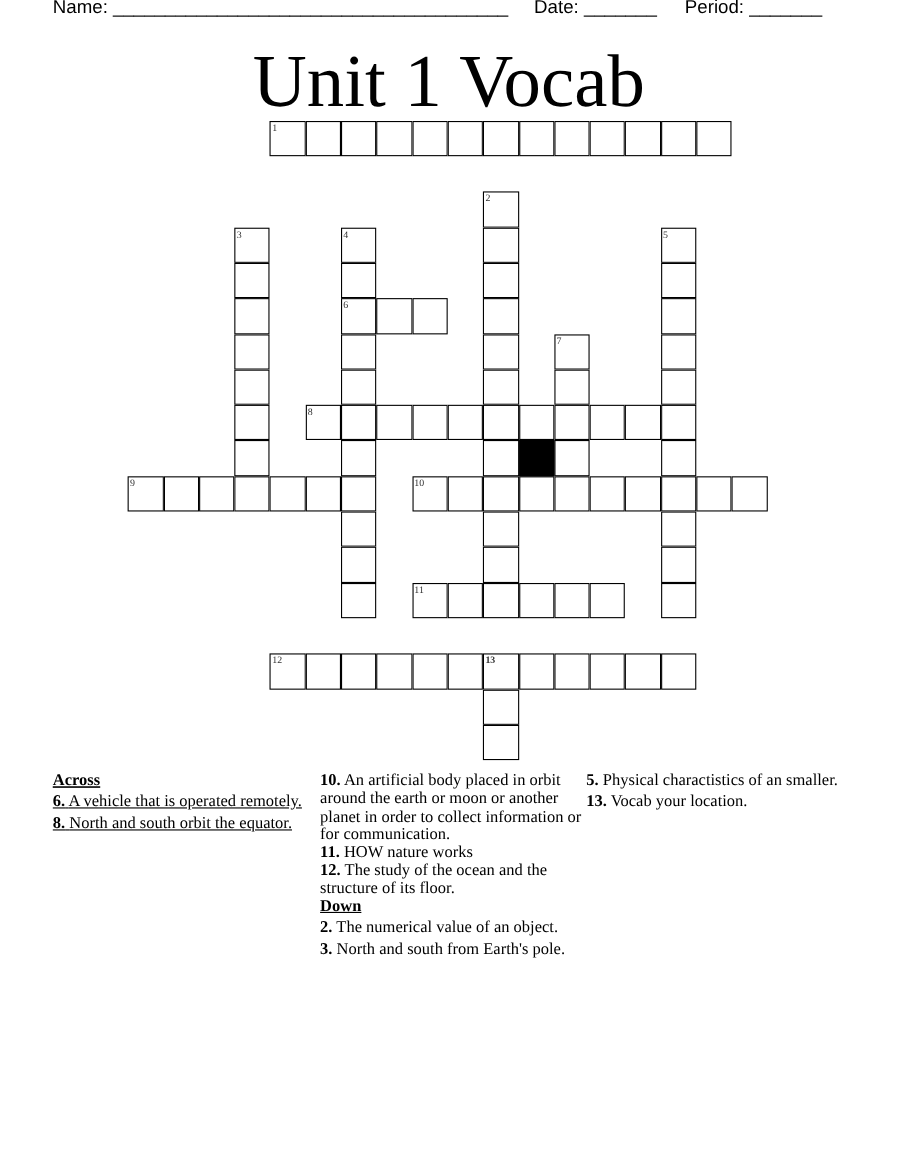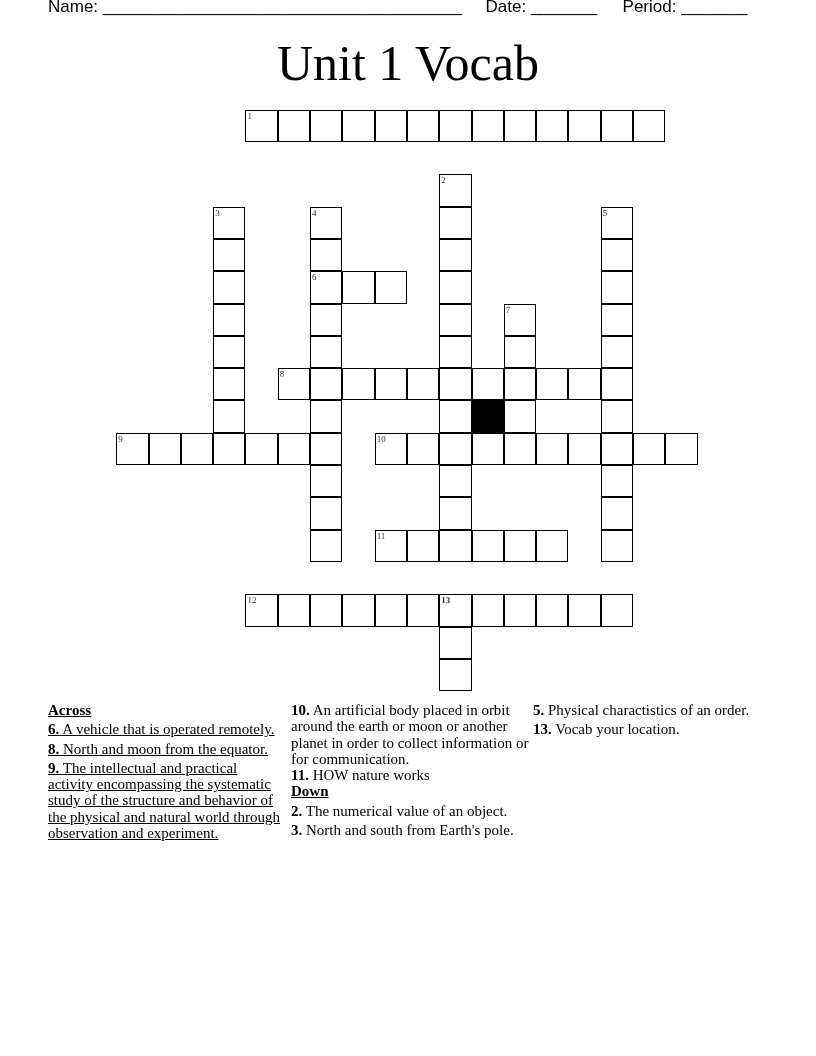--- a/index.html
+++ b/index.html
@@ -1,19 +1,19 @@
 <!DOCTYPE html>
 <html><head>
 <meta charset="utf-8">
 <style>
   html, body { margin:0; padding:0; background:#ffffff; }
   body { width:816px; height:1056px; position:relative; overflow:hidden; font-family:"Liberation Serif", serif; color:#000; }
   .hdr { position:absolute; top:-3px; left:48px; font-family:"Liberation Sans", sans-serif; font-size:17px; white-space:nowrap; }
   .hdr span { display:inline-block; }
-  .title { position:absolute; top:34px; left:0; width:816px; text-align:center; font-size:50px; font-family:"Liberation Serif", serif; }
+  .title { position:absolute; top:34px; left:0; width:816px; text-align:center; font-size:68px; font-family:"Liberation Serif", serif; }
   #grid { position:absolute; left:0; top:0; width:816px; height:700px; }
   .cell { position:absolute; width:32.3px; height:32.3px; box-sizing:border-box; border:1.5px solid #000; background:#fff; margin-left:-0.75px; margin-top:-0.75px; }
   .cell.black { background:#000; }
   .cell .num { position:absolute; top:0px; left:1px; font-size:9px; line-height:10px; color:#333; font-family:"Liberation Serif", serif; }
   .col { position:absolute; top:702px; font-size:15px; line-height:16.3px; }
   .col p { margin:0 0 3px 0; }
   .col .hd { font-weight:bold; text-decoration:underline; margin-bottom:3px; }
   .col b { font-weight:bold; }
 </style>
 </head>
@@ -155,28 +155,28 @@
     <div class="cell" style="left: 569.2px; top: 595px;"></div>
     <div class="cell" style="left: 601.5px; top: 595px;"></div>
     <div class="cell" style="left: 440px; top: 627.3px;"></div>
     <div class="cell" style="left: 440px; top: 659.6px;"></div>
     <div class="cell black" style="left: 472.3px; top: 401.2px;"></div>
   </div>
 
 <div class="col" style="left:48px;width:235px;text-decoration:underline;">
   <p class="hd">Across</p>
   <p><b>6.</b> <span>A vehicle that is operated remotely.</span></p>
-  <p><b>8.</b> <span>North and moon from the equator.</span></p>
-  <p><b>9.</b> <span>The intellectual and practical activity encompassing the systematic study of the structure and behavior of the physical and natural world through observation and experiment.</span></p>
+  <p><b>8.</b> <span>North and south orbit the equator.</span></p>
 </div>
 
 <div class="col" style="left:291px;width:238px;">
   <p style="margin-bottom:0"><b>10.</b> <span>An artificial body placed in orbit around the earth or moon or another planet in order to collect information or for communication.</span></p>
   <p style="margin-bottom:0"><b>11.</b> <span>HOW nature works</span></p>
+  <p style="margin-bottom:0"><b>12.</b> <span>The study of the ocean and the structure of its floor.</span></p>
   <p class="hd">Down</p>
   <p><b>2.</b> <span>The numerical value of an object.</span></p>
   <p><b>3.</b> <span>North and south from Earth's pole.</span></p>
 </div>
 
 <div class="col" style="left:533px;width:232px;">
-  <p><b>5.</b> <span>Physical charactistics of an order.</span></p>
+  <p><b>5.</b> <span>Physical charactistics of an smaller.</span></p>
   <p><b>13.</b> <span>Vocab your location.</span></p>
 </div>
 
 </body></html>

